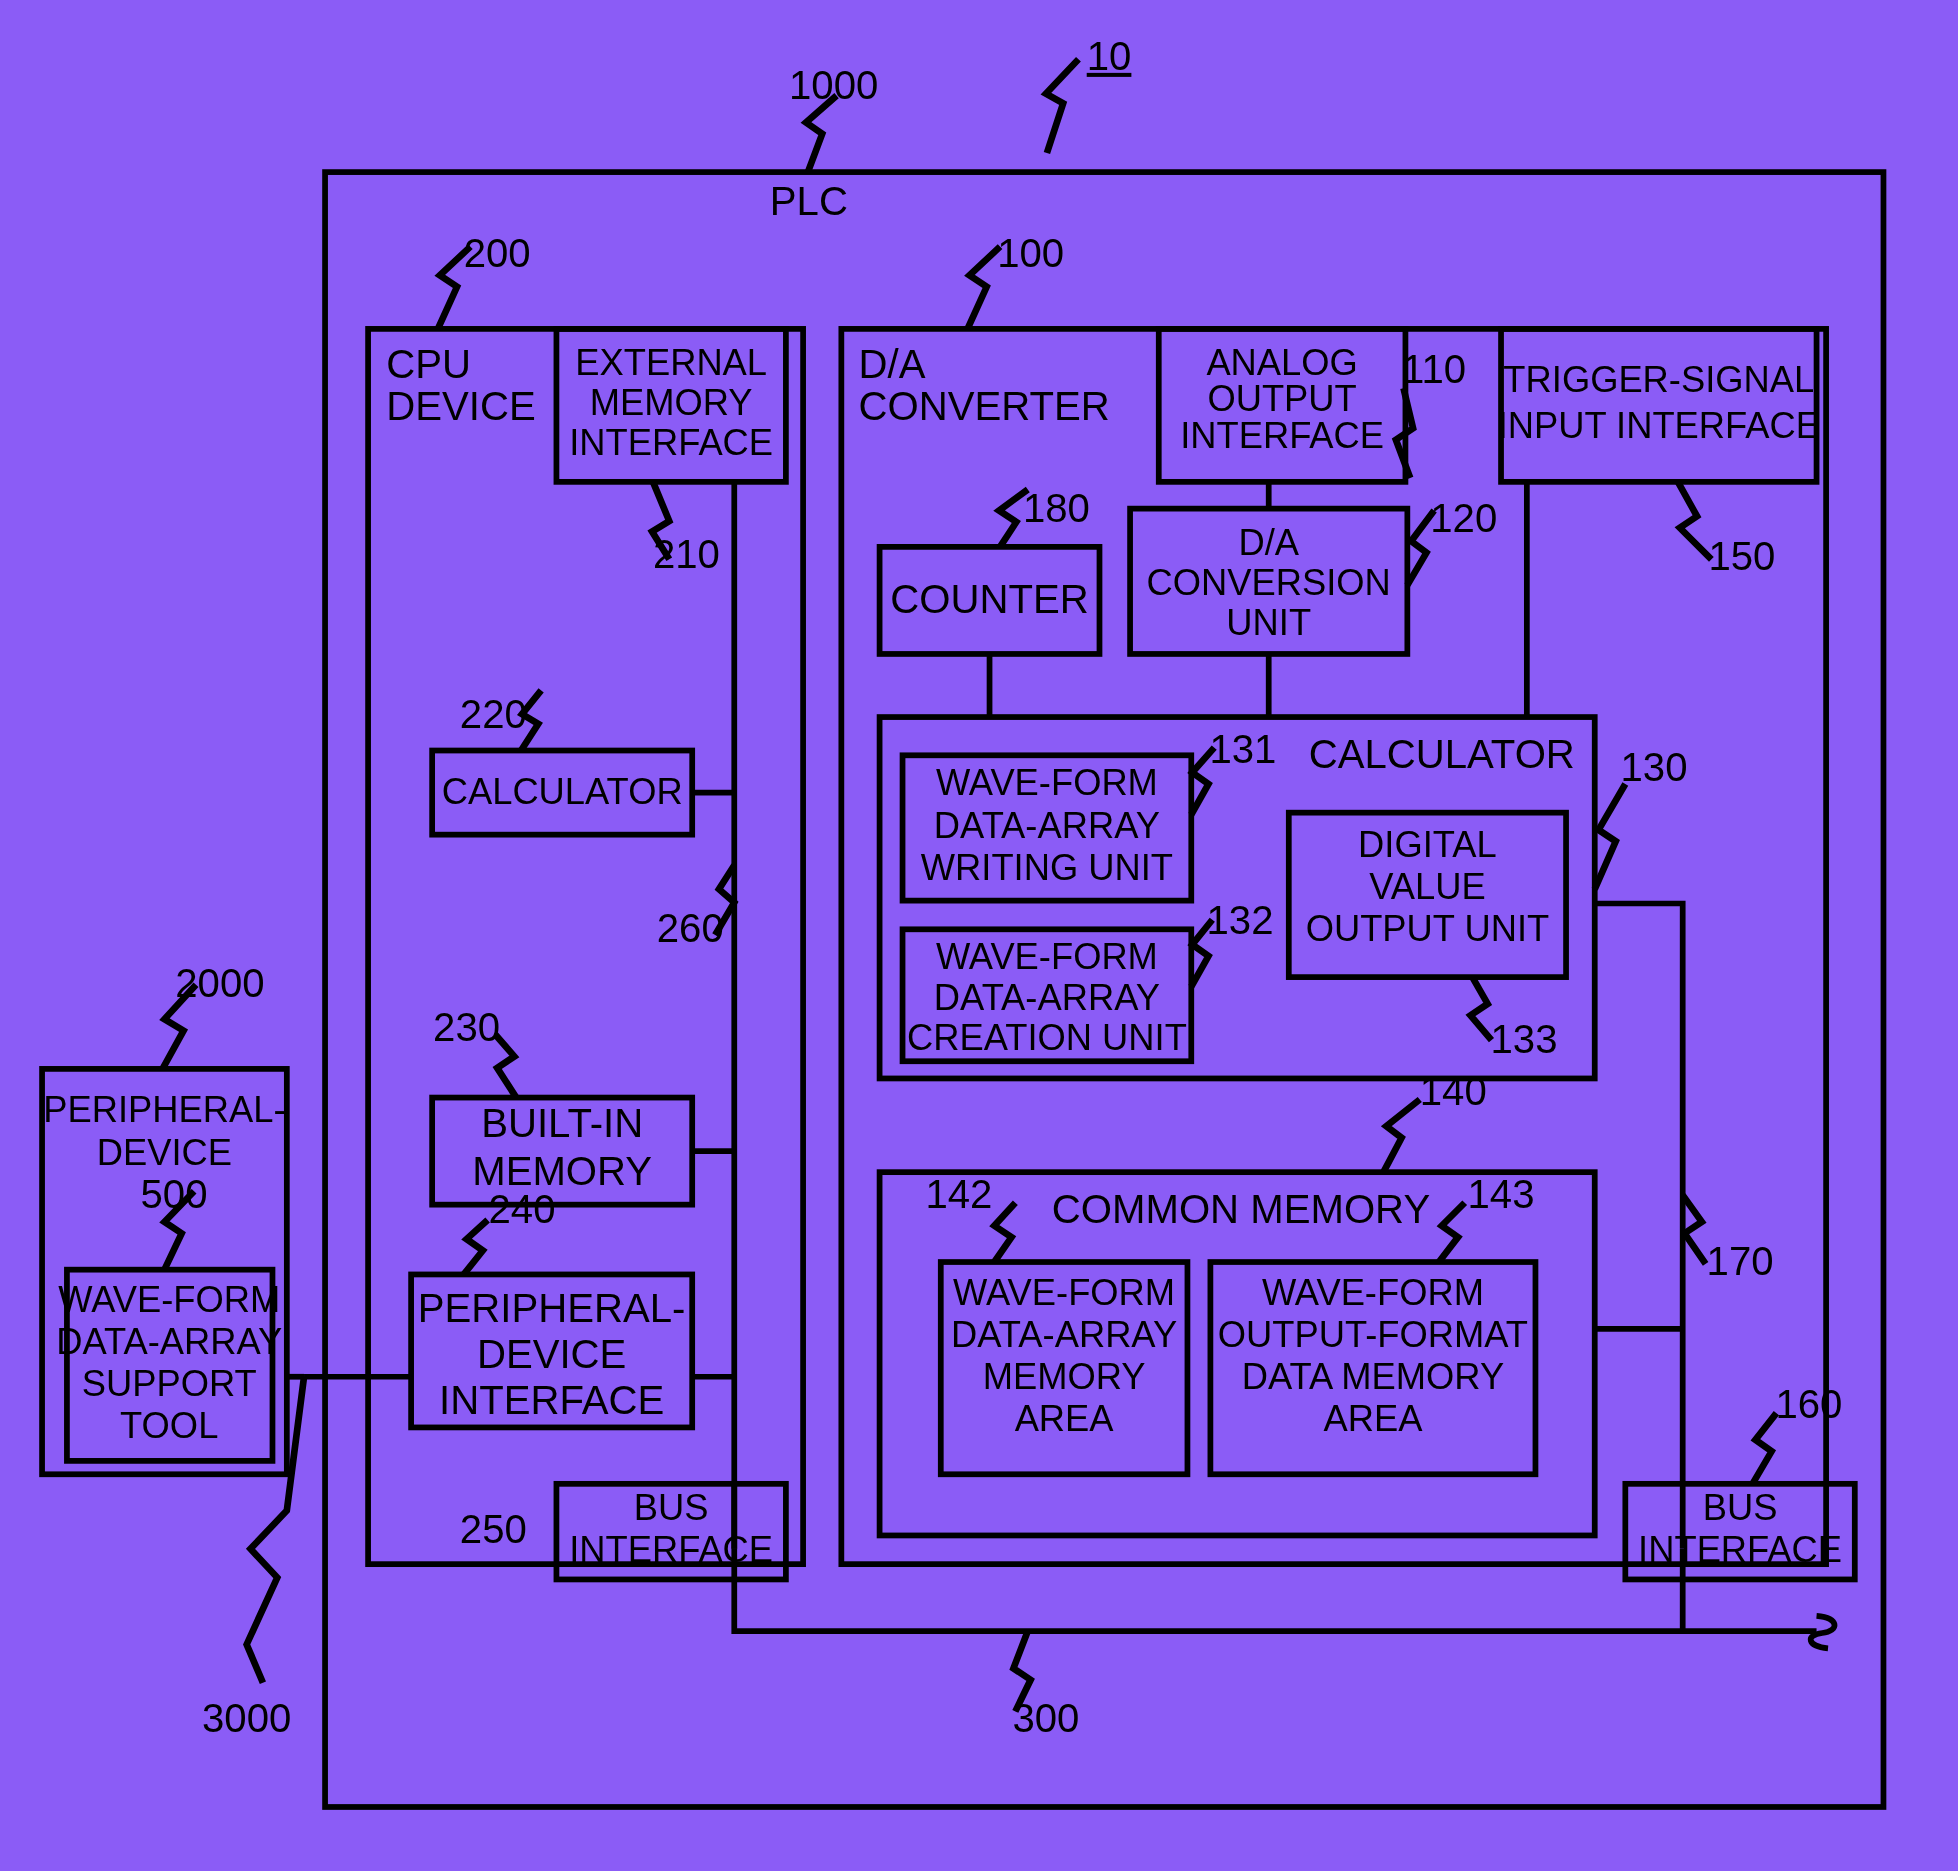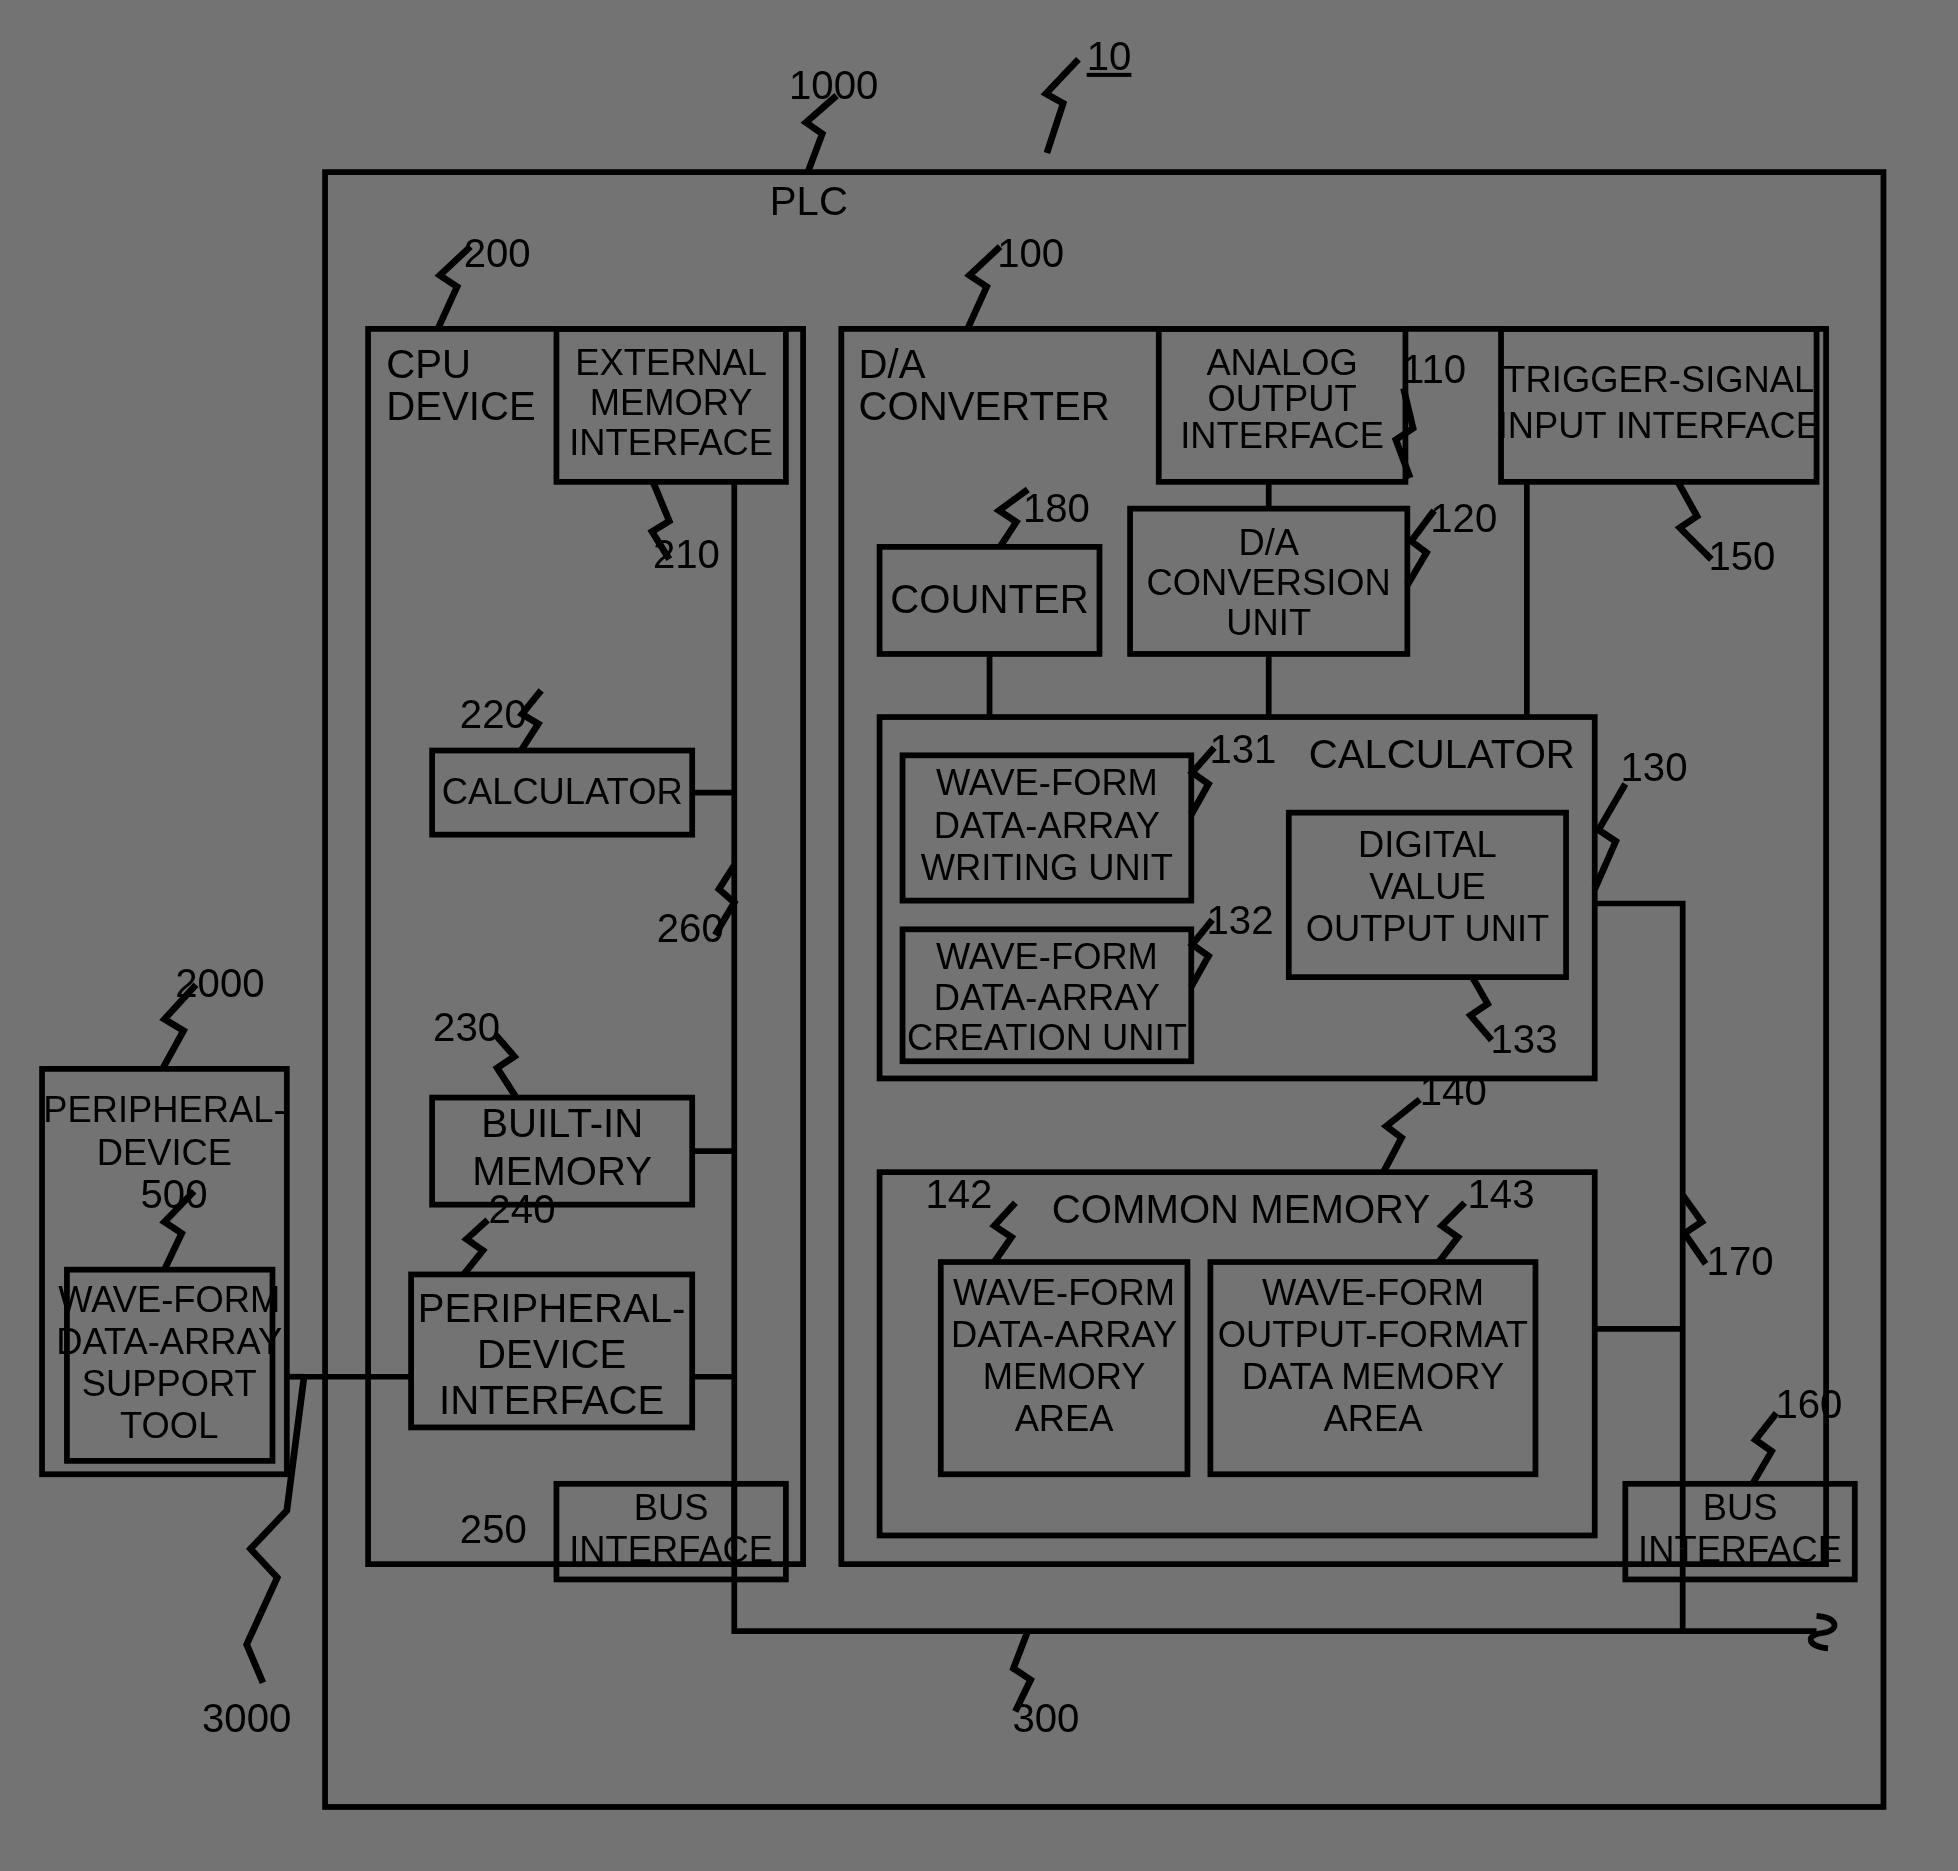--- a/index.html
+++ b/index.html
@@ -4,21 +4,21 @@
 <style>
   html, body {
     margin: 0;
     padding: 0;
     background: #ffffff;
   }
   #root {
     position: relative;
     width: 1959px;
     height: 1872px;
-    background: #737373;
+    background: #8b5cf6;
     font-family: "Liberation Sans", sans-serif;
   }
   svg.diagram {
     position: absolute;
     top: 0; left: 0;
     width: 1959px;
     height: 1872px;
   }
   svg.diagram rect {
     fill: none;

